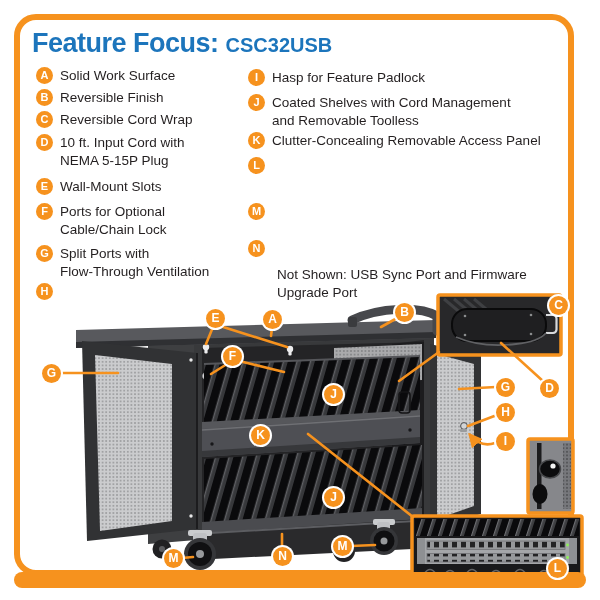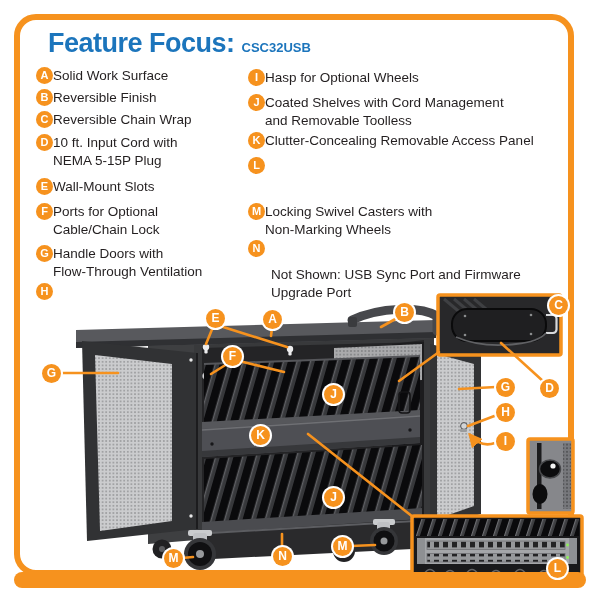--- a/index.html
+++ b/index.html
@@ -3,28 +3,28 @@
 <meta charset="utf-8">
 <style>
   :root{ --orange:#F6921E; --blue:#1C75BC; --ink:#231F20; }
   html,body{margin:0;padding:0;background:#fff;}
   .page{position:relative;width:600px;height:600px;background:#fff;overflow:hidden;
         font-family:"Liberation Sans", sans-serif;}
   .frame{position:absolute;left:14px;top:14px;width:560px;height:562px;
          border:6px solid var(--orange);border-radius:22px;box-sizing:border-box;z-index:0;}
   .bbar{position:absolute;left:14px;top:572px;width:572px;height:16px;
         background:var(--orange);border-radius:8px;z-index:3;}
-  .title{position:absolute;left:48px;top:28px;display:flex;align-items:baseline;z-index:2;}
+  .title{position:absolute;left:32px;top:28px;display:flex;align-items:baseline;z-index:2;}
   .title .big{font-size:27px;font-weight:bold;color:var(--blue);letter-spacing:-0.5px;}
-  .title .model{font-size:13px;font-weight:bold;color:var(--blue);margin-left:7px;}
+  .title .model{font-size:20px;font-weight:bold;color:var(--blue);margin-left:7px;}
   .feat{position:absolute;display:flex;align-items:flex-start;z-index:2;}
   .badge{display:inline-block;width:17px;height:17px;border-radius:50%;flex:0 0 17px;
          background:var(--orange);color:#fff;font-size:11px;font-weight:bold;
          line-height:17px;text-align:center;}
-  .ftext{font-size:13.5px;line-height:17.5px;color:var(--ink);
+  .ftext{margin-left:7px;font-size:13.5px;line-height:17.5px;color:var(--ink);
          white-space:pre-line;}
   .cartbadge{position:absolute;width:19px;height:19px;border-radius:50%;
          background:var(--orange);color:#fff;font-size:12px;font-weight:bold;
          line-height:19px;text-align:center;box-shadow:0 0 0 2px #fff;z-index:4;}
   svg.cart{position:absolute;left:0;top:0;z-index:1;}
   .cl{stroke:var(--orange);stroke-width:2.6;fill:none;stroke-linecap:round;}
   .of{fill:var(--orange);}
   .insetframe{stroke:var(--orange);stroke-width:3.5;}
 </style>
 </head>
@@ -42,71 +42,69 @@
   <div class="feat" style="left:36px;top:67px;width:205px">
     <span class="badge">A</span>
     <div class="ftext">Solid Work Surface</div>
   </div>
   <div class="feat" style="left:36px;top:89px;width:205px">
     <span class="badge">B</span>
     <div class="ftext">Reversible Finish</div>
   </div>
   <div class="feat" style="left:36px;top:111px;width:205px">
     <span class="badge">C</span>
-    <div class="ftext">Reversible Chain Wrap</div>
+    <div class="ftext">Reversible Cord Wrap</div>
   </div>
   <div class="feat" style="left:36px;top:134px;width:205px">
     <span class="badge">D</span>
     <div class="ftext">10 ft. Input Cord with
 NEMA 5-15P Plug</div>
   </div>
   <div class="feat" style="left:36px;top:178px;width:205px">
     <span class="badge">E</span>
     <div class="ftext">Wall-Mount Slots</div>
   </div>
   <div class="feat" style="left:36px;top:203px;width:205px">
     <span class="badge">F</span>
     <div class="ftext">Ports for Optional
 Cable/Chain Lock</div>
   </div>
   <div class="feat" style="left:36px;top:245px;width:205px">
     <span class="badge">G</span>
-    <div class="ftext">Handle Doors with
+    <div class="ftext">Split Ports with
 Flow-Through Ventilation</div>
   </div>
   <div class="feat" style="left:36px;top:283px;width:205px">
     <span class="badge">H</span>
   </div>
 
   <div class="feat" style="left:248px;top:69px;width:320px">
     <span class="badge">I</span>
-    <div class="ftext">Hasp for Optional Wheels</div>
+    <div class="ftext">Hasp for Feature Padlock</div>
   </div>
   <div class="feat" style="left:248px;top:94px;width:320px">
     <span class="badge">J</span>
     <div class="ftext">Coated Shelves with Cord Management
 and Removable Toolless</div>
   </div>
   <div class="feat" style="left:248px;top:132px;width:320px">
     <span class="badge">K</span>
     <div class="ftext">Clutter-Concealing Removable Access Panel</div>
   </div>
   <div class="feat" style="left:248px;top:157px;width:320px">
     <span class="badge">L</span>
   </div>
   <div class="feat" style="left:248px;top:203px;width:320px">
     <span class="badge">M</span>
-    <div class="ftext">Locking Swivel Casters with
-Non-Marking Wheels</div>
   </div>
   <div class="feat" style="left:248px;top:240px;width:320px">
     <span class="badge">N</span>
   </div>
   <div class="feat" style="left:271px;top:266px;width:300px">
-    <div class="ftext" style="margin-left:0">Not Shown: USB Sync Port and Firmware
+    <div class="ftext" style="margin-left:6px">Not Shown: USB Sync Port and Firmware
 Upgrade Port</div>
   </div>
 
   <svg class="cart" width="600" height="600" viewBox="0 0 600 600">
     <defs>
       <pattern id="mesh" width="3.6" height="3.6" patternUnits="userSpaceOnUse">
         <rect width="3.6" height="3.6" fill="#cbccce"></rect>
         <circle cx="1.8" cy="1.8" r="0.85" fill="#8e8f92"></circle>
       </pattern>
       <pattern id="meshd" width="3.6" height="3.6" patternUnits="userSpaceOnUse">

